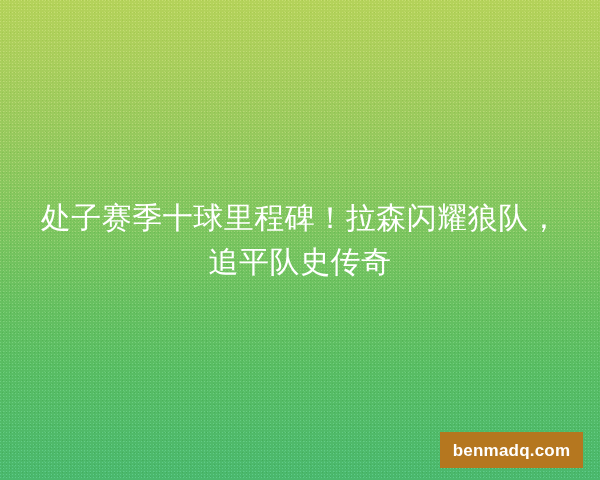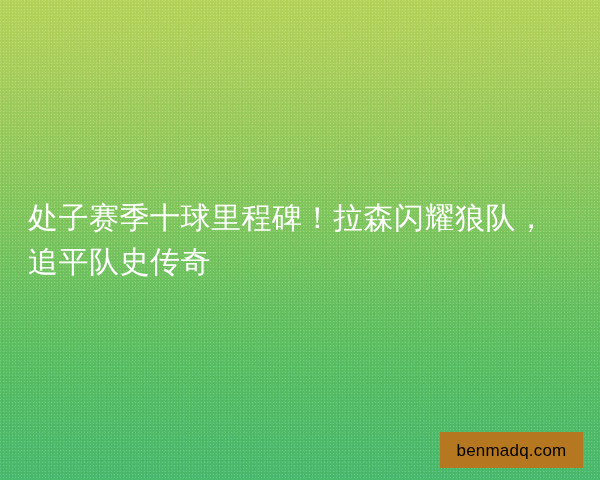--- a/index.html
+++ b/index.html
@@ -69,43 +69,43 @@
   }
 
   .title {
     margin: 0;
     color: #ffffff;
     font-family: "DejaVu Sans", "Liberation Sans", sans-serif;
     font-size: 30px;
     font-weight: 400;
     line-height: 44px;
     letter-spacing: 0.5px;
-    text-align: left;
+    text-align: center;
     white-space: normal;
     word-break: break-word;
   }
 
   .watermark {
     position: absolute;
     left: 440px;
     top: 432px;
     width: 143px;
     height: 36px;
     background: #b5771f;
     display: flex;
     align-items: center;
     justify-content: center;
     box-sizing: border-box;
   }
 
   .watermark-text {
-    color: #000000;
+    color: #ffffff;
     font-family: "Liberation Sans", "DejaVu Sans", sans-serif;
     font-size: 17px;
-    font-weight: 400;
+    font-weight: 700;
     letter-spacing: 0.2px;
     line-height: 1;
   }
 </style>
 </head>
 <body>
 
 <div class="cover">
 
   <div class="grain"></div>

